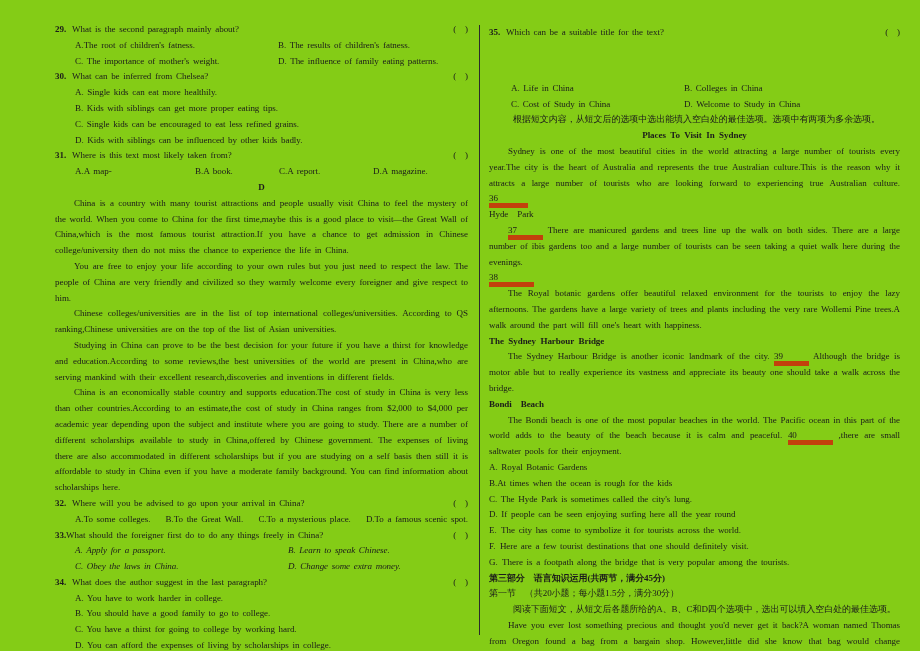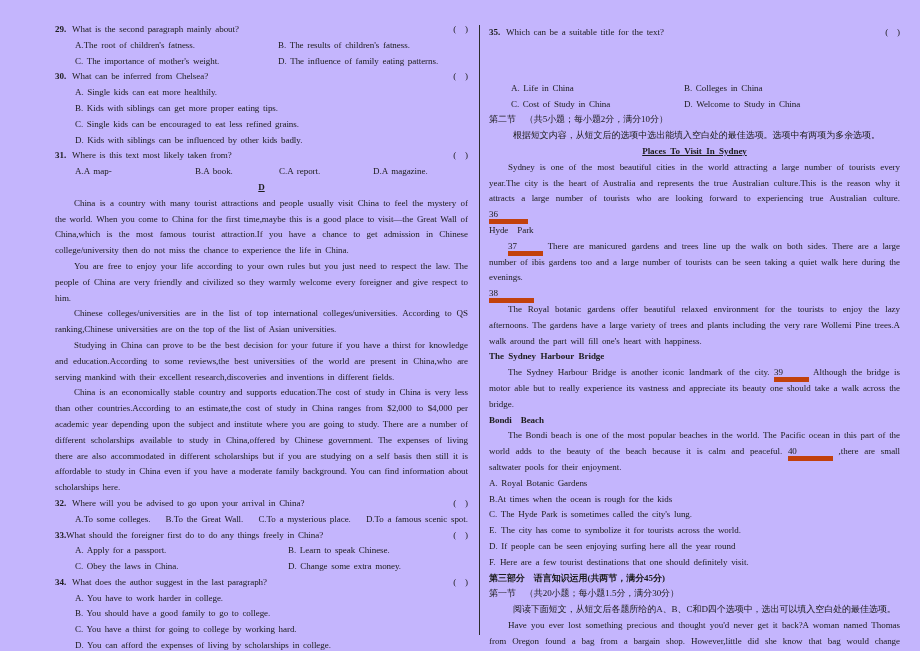--- a/index.html
+++ b/index.html
@@ -1,36 +1,36 @@
 <!DOCTYPE html>
 <html><head>
 <meta charset="utf-8">
 <title>Document</title>
 <style>
   html,body{margin:0;padding:0;background:#9a9a9a;}
-  .page{position:relative;width:920px;height:651px;background:#c4b5fd;overflow:hidden;
+  .page{position:relative;width:920px;height:651px;background:#84cc16;overflow:hidden;
         font-family:"Liberation Serif","DejaVu Serif",serif;font-size:9px;line-height:15.8px;
         color:#1b1b1b;letter-spacing:-0.05px;word-spacing:1.5px;}
   .divider{position:absolute;left:479px;top:25px;width:1.3px;height:610px;background:#2b2b2b;}
   .col{position:absolute;text-align:justify;}
   .col-left{left:55px;top:22px;width:413px;}
   .col-right{left:489px;top:25px;width:411px;}
   .qhead{display:flex;align-items:baseline;}
   .qnum{font-weight:bold;flex:none;margin-right:6px;}
   .tight .qnum{margin-right:0;}
   .qtx{flex:1;text-align:left;}
   .brk{flex:none;margin-left:4px;white-space:pre;}
   .opts2{display:grid;grid-template-columns:203px 1fr;padding-left:20px;text-align:left;}
   .opts2r{display:grid;grid-template-columns:173px 1fr;padding-left:22px;text-align:left;margin-top:40px;}
-  .opts2b{display:grid;grid-template-columns:213px 1fr;padding-left:20px;text-align:left;}
+  .opts2b{display:grid;grid-template-columns:213px 1fr;padding-left:20px;text-align:left;font-style:italic;}
   .optlist{padding-left:20px;text-align:left;}
   .optrow{display:flex;justify-content:space-between;padding-left:20px;text-align:left;}
   .opts4{display:flex;padding-left:20px;text-align:left;}
   .o31a{width:120px;flex:none;}.o31b{width:84px;flex:none;}.o31c{width:94px;flex:none;}
-  .center{text-align:center;text-decoration:underline;}
+  .center{text-align:center;}
   .bold{font-weight:bold;}
   .para{text-indent:19px;}
   .plain{text-align:left;}
   .cn{font-family:"Liberation Serif","DejaVu Sans",sans-serif;text-align:left;}
   .cn-indent{padding-left:24px;}
   .blank{border-bottom:5px solid #c2410c;padding-right:26px;white-space:nowrap;}
   .w30{padding-right:30px;}
   .w36{padding-right:36px;text-align:right;}
   .bc{padding:0 13px 0 13px;}
 </style>
@@ -129,21 +129,20 @@
       <span class="qtx">Which can be a suitable title for the text?</span>
       <span class="brk">(　)</span>
     </div>
     <div class="opts2r">
       <span>A. Life in China</span>
       <span>B. Colleges in China</span>
       <span>C. Cost of Study in China</span>
       <span>D. Welcome to Study in China</span>
     </div>
 
-    <div class="cn">第二节　（共5小题；每小题2分，满分10分）</div>
     <div class="cn cn-indent">根据短文内容，从短文后的选项中选出能填入空白处的最佳选项。选项中有两项为多余选项。</div>
     <div class="center bold">Places To Visit In Sydney</div>
 
     <div class="para"><span>Sydney is one of the most beautiful cities in the world attracting a large number of tourists every year.The city is the heart of Australia and represents the true Australian culture.This is the reason why it attracts a large number of tourists who are looking forward to experiencing true Australian culture. </span><span class="blank w30">36</span></div>
 
     <div class="plain">Hyde Park</div>
 
     <div class="para"><span class="blank">37</span><span> There are manicured gardens and trees line up the walk on both sides. There are a large number of ibis gardens too and a large number of tourists can be seen taking a quiet walk here during the evenings.</span></div>
 
     <div class="plain"><span class="blank w36">38</span></div>
@@ -154,23 +153,24 @@
 
     <div class="para"><span>The Sydney Harbour Bridge is another iconic landmark of the city. </span><span class="blank">39</span><span> Although the bridge is motor able but to really experience its vastness and appreciate its beauty one should take a walk across the bridge.</span></div>
 
     <div class="plain bold">Bondi Beach</div>
 
     <div class="para"><span>The Bondi beach is one of the most popular beaches in the world. The Pacific ocean in this part of the world adds to the beauty of the beach because it is calm and peaceful. </span><span class="blank w36">40</span><span> ,there are small saltwater pools for their enjoyment.</span></div>
 
     <div class="plain">A. Royal Botanic Gardens</div>
     <div class="plain">B.At times when the ocean is rough for the kids</div>
     <div class="plain">C. The Hyde Park is sometimes called the city's lung.</div>
+    <div class="plain">D. If people can be seen enjoying surfing here all the year round</div>
     <div class="plain">E. The city has come to symbolize it for tourists across the world.</div>
-    <div class="plain">D. If people can be seen enjoying surfing here all the year round</div>
     <div class="plain">F. Here are a few tourist destinations that one should definitely visit.</div>
+    <div class="plain">G. There is a footpath along the bridge that is very popular among the tourists.</div>
 
     <div class="cn bold">第三部分　语言知识运用(共两节，满分45分)</div>
     <div class="cn">第一节　（共20小题；每小题1.5分，满分30分）</div>
     <div class="cn cn-indent">阅读下面短文，从短文后各题所给的A、B、C和D四个选项中，选出可以填入空白处的最佳选项。</div>
 
     <div class="para"><span>Have you ever lost something precious and thought you'd never get it back?A woman named Thomas from Oregon found a bag from a bargain shop. However,little did she know that bag would change someone's life for the </span><span class="blank bc">41</span></div>
 
     <div class="para"><span>It looked brand-new so she bought it without </span><span class="blank">42</span><span>. After making it home,she noticed something interesting and tuned it over to </span></div>
 
   </div>

